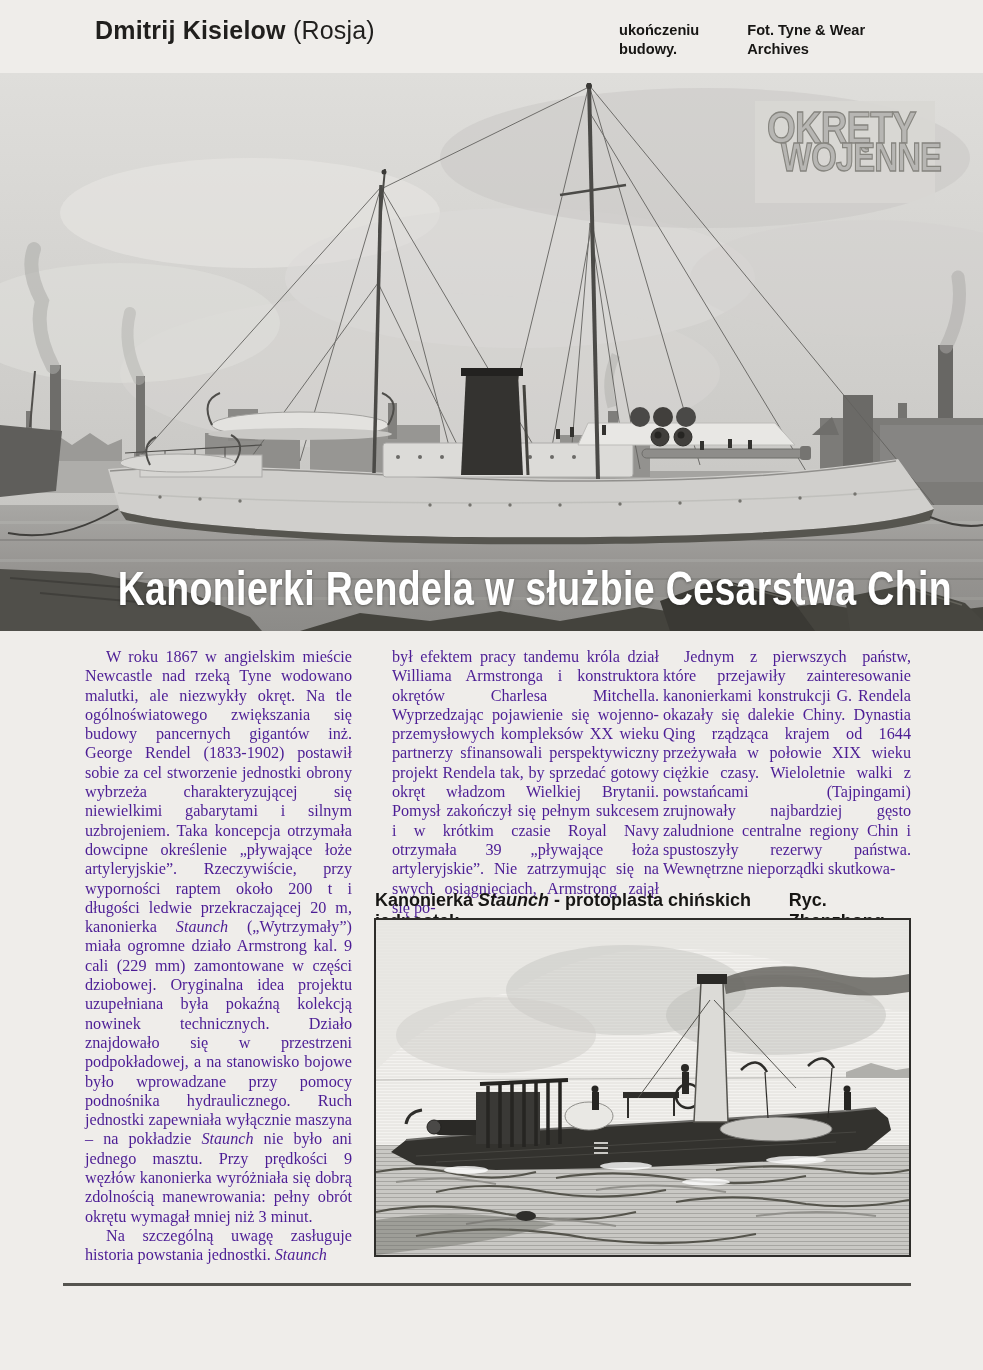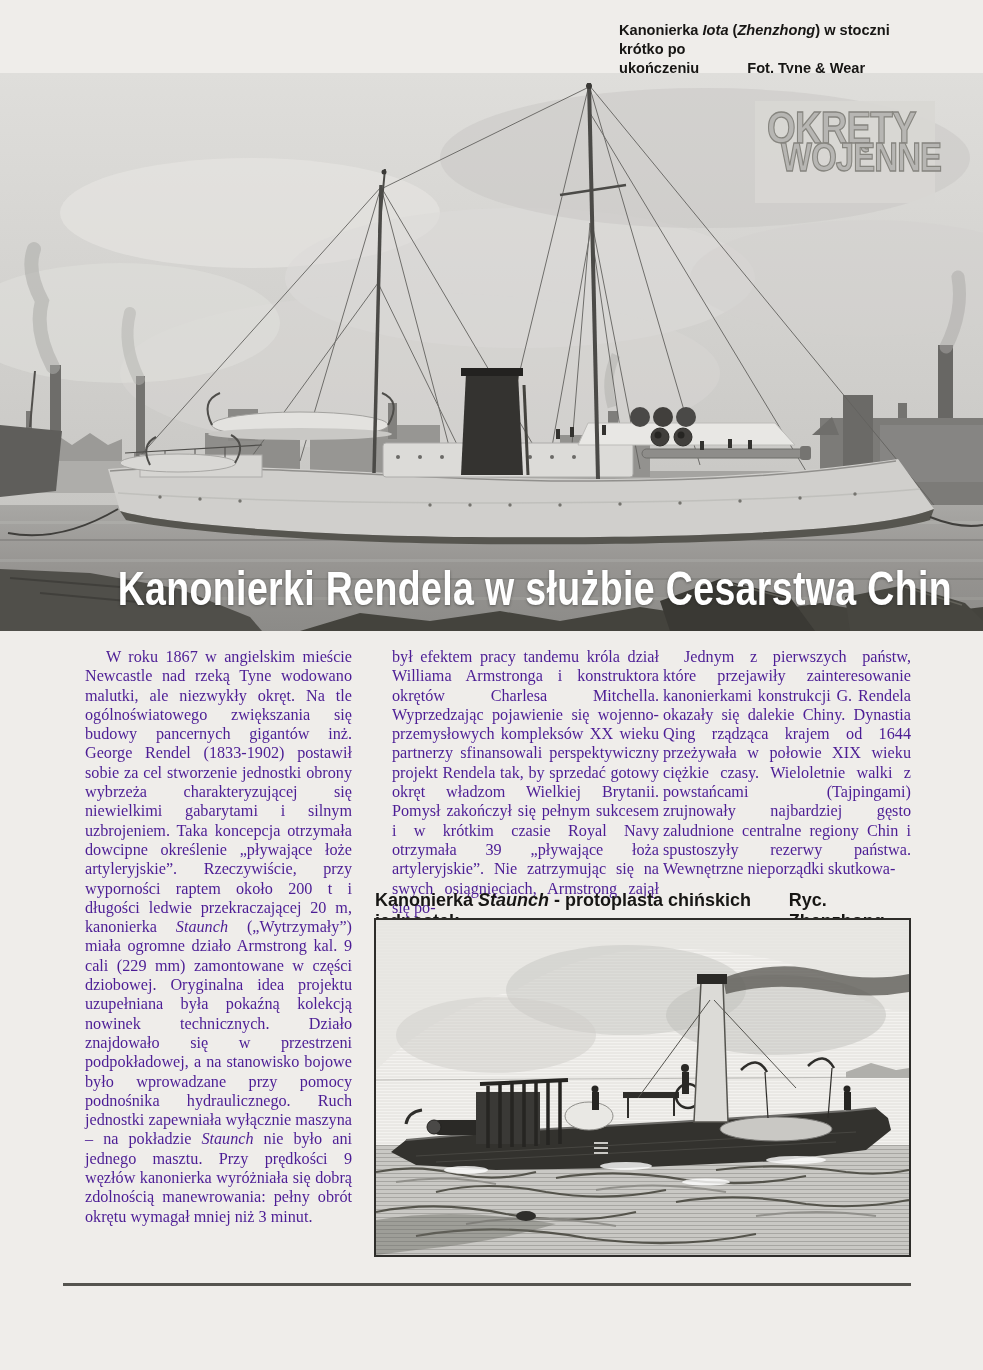--- a/index.html
+++ b/index.html
@@ -55,23 +55,25 @@
   .footer .issue{display:inline-block;margin-left:32px;font-size:19px;
           transform:scaleX(.82);transform-origin:left;white-space:nowrap;letter-spacing:.3px;}
   .footer .pageno{display:inline-block;font-size:23px;transform:scaleX(.85);transform-origin:right;}
   .it{font-style:italic;}
 </style>
 </head>
 <body>
 
 <div class="page">
 
+  <div class="author">
+    <span class="name">Dmitrij Kisielow</span><span> (Rosja)</span>
+  </div>
 
   <div class="topcap">
-    <div class="l1"><span>Kanonierka </span><span class="it">Iota</span><span> (</span><span class="it">Zhenzhong</span><span>) w stoczni krótko po</span></div>
     <div class="l2">
       <span>ukończeniu budowy.</span>
       <span>Fot. Tyne &amp; Wear Archives</span>
     </div>
   </div>
 
   <div class="photo">
     <svg viewBox="0 0 983 558" preserveAspectRatio="none">
       <defs>
         <linearGradient id="sky" x1="0" y1="0" x2="0" y2="1">
@@ -250,20 +252,21 @@
       <span class="w2">WOJENNE</span>
     </div>
 
     <div class="photo-title">
       <span>Kanonierki Rendela w służbie Cesarstwa Chin</span>
     </div>
   </div>
 
   <div class="col col1">
     <p class="ind"><span>W roku 1867 w angielskim mieście Newcastle nad rzeką Tyne wodowano malutki, ale niezwykły okręt. Na tle ogólnoświatowego zwiększania się budowy pancernych gigantów inż. George Rendel (1833-1902) postawił sobie za cel stworzenie jednostki obrony wybrzeża charakteryzującej się niewielkimi gabarytami i silnym uzbrojeniem. Taka koncepcja otrzymała dowcipne określenie „pływające łoże artyleryjskie”. Rzeczywiście, przy wyporności raptem około 200 t i długości ledwie przekraczającej 20 m, kanonierka </span><span class="it">Staunch</span><span> („Wytrzymały”) miała ogromne działo Armstrong kal. 9 cali (229 mm) zamontowane w części dziobowej. Oryginalna idea projektu uzupełniana była pokaźną kolekcją nowinek technicznych. Działo znajdowało się w przestrzeni podpokładowej, a na stanowisko bojowe było wprowadzane przy pomocy podnośnika hydraulicznego. Ruch jednostki zapewniała wyłącznie maszyna – na pokładzie </span><span class="it">Staunch</span><span> nie było ani jednego masztu. Przy prędkości 9 węzłów kanonierka wyróżniała się dobrą zdolnością manewrowania: pełny obrót okrętu wymagał mniej niż 3 minut.</span></p>
+    <p class="ind"><span>Na szczególną uwagę zasługuje historia powstania jednostki. </span><span class="it">Staunch</span></p>
   </div>
   <div class="col col2">
     <p><span>był efektem pracy tandemu króla dział Williama Armstronga i konstruktora okrętów Charlesa Mitchella. Wyprzedzając pojawienie się wojenno-przemysłowych kompleksów XX wieku partnerzy sfinansowali perspektywiczny projekt Rendela tak, by sprzedać gotowy okręt władzom Wielkiej Brytanii. Pomysł zakończył się pełnym sukcesem i w krótkim czasie Royal Navy otrzymała 39 „pływające łoża artyleryjskie”. Nie zatrzymując się na swych osiągnięciach, Armstrong zajął się po-</span></p>
   </div>
   <div class="col col3">
     <p class="ind"><span>Jednym z pierwszych państw, które przejawiły zainteresowanie kanonierkami konstrukcji G. Rendela okazały się dalekie Chiny. Dynastia Qing rządząca krajem od 1644 przeżywała w połowie XIX wieku ciężkie czasy. Wieloletnie walki z powstańcami (Tajpingami) zrujnowały najbardziej gęsto zaludnione centralne regiony Chin i spustoszyły rezerwy państwa. Wewnętrzne nieporządki skutkowa-</span></p>
   </div>
 
   <div class="midcap">
     <span><span>Kanonierka </span><span class="it">Staunch</span><span> - protoplasta chińskich jednostek.</span></span>

